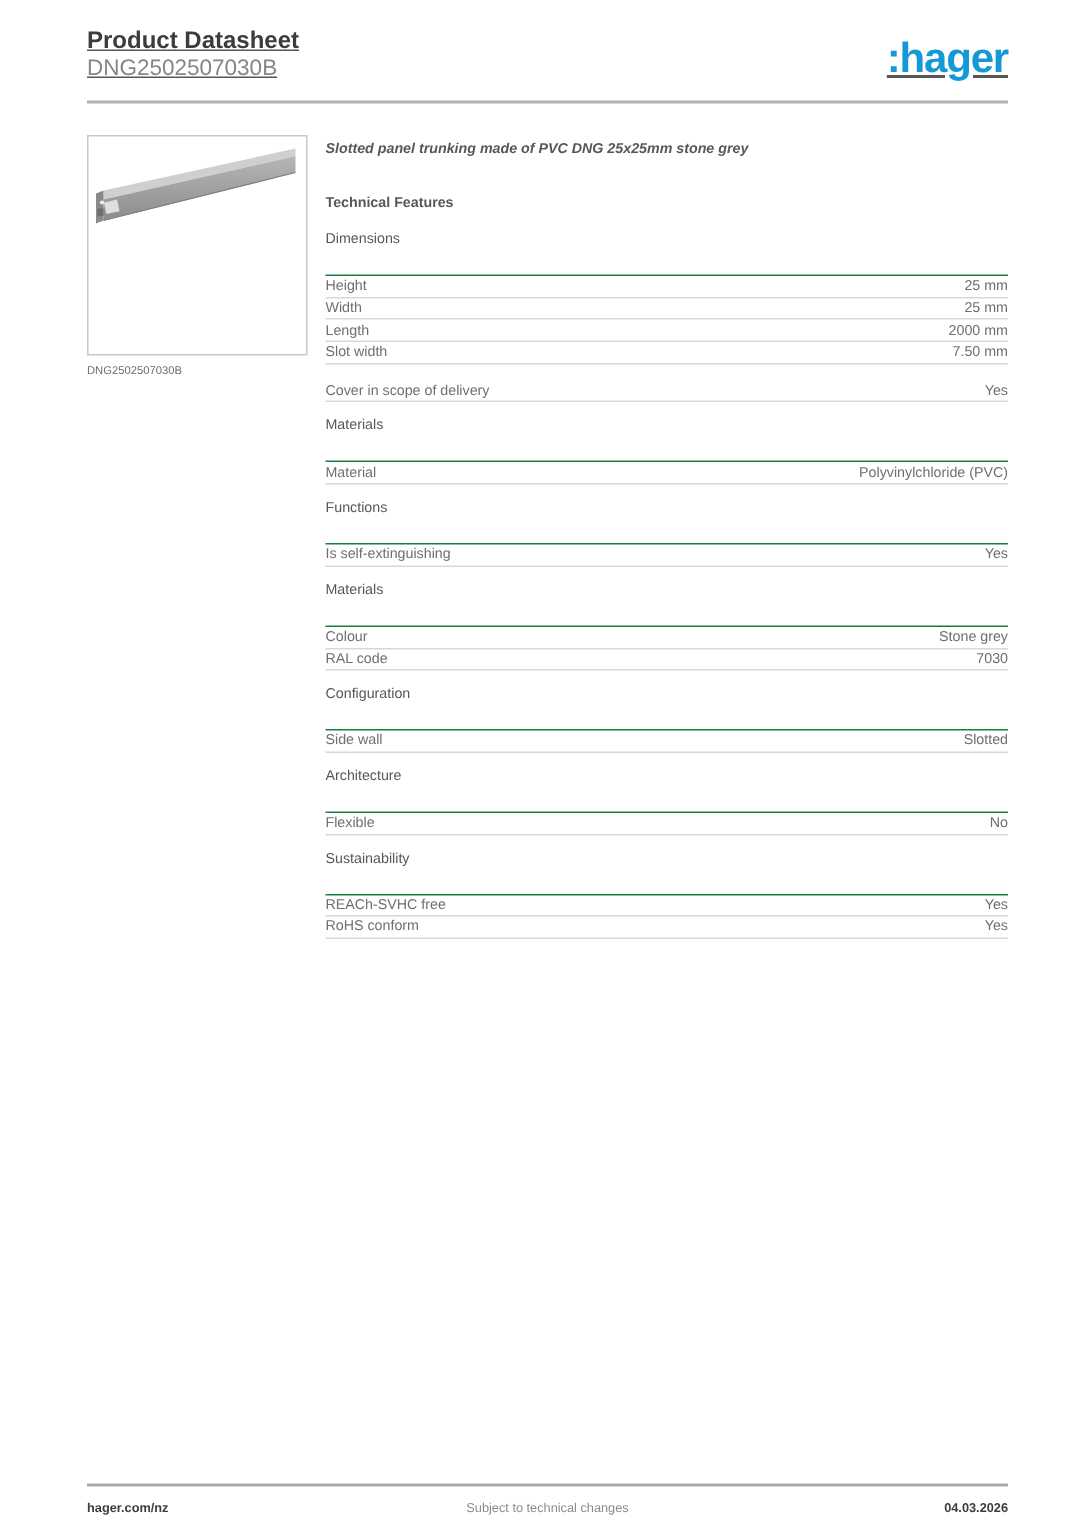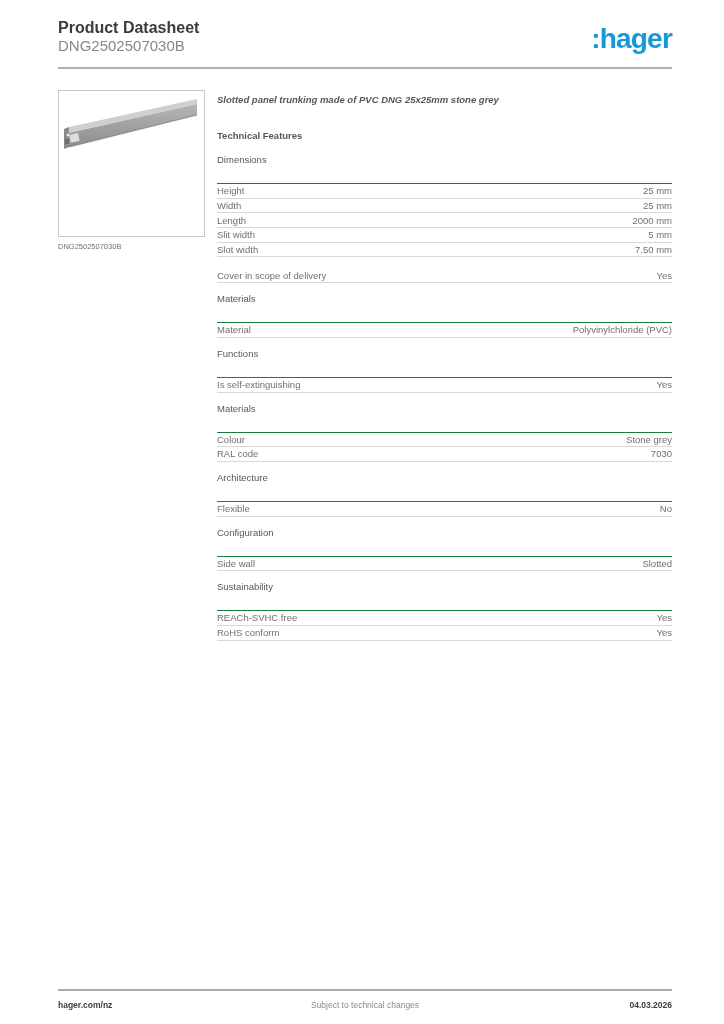--- a/index.html
+++ b/index.html
@@ -9,21 +9,21 @@
     width: 724px; height: 1024px;
     position: relative;
     color: #575756;
   }
   .page {
     position: absolute; inset: 0;
     background: #ffffff;
     padding: 18px 52px 0 58px;
   }
   
-  .header { display: flex; justify-content: space-between; align-items: flex-end; }
+  .header { display: flex; justify-content: space-between; align-items: flex-end; text-decoration: underline; }
   .header h1 { font-size: 16px; line-height: 19px; font-weight: bold; color: #3c3c3b; }
   .header .sub { font-size: 15px; line-height: 17px; color: #878787; }
   .logo { font-size: 28px; line-height: 30px; font-weight: bold; letter-spacing: -0.8px; margin-top: 6px; }
   .header-rule { height: 2px; background: #b1b1b1; margin-top: 13px; }
   
   .main { display: flex; margin-top: 21px; }
   .left-col { width: 147px; flex: none; }
   .img-box {
     width: 147px; height: 147px;
     border: 1px solid #c8c8c8;
@@ -113,24 +113,20 @@
   <div class="t-row">
     <span class="lbl">Width</span>
     <span class="val">25 mm</span>
   </div>
 
   <div class="t-row">
     <span class="lbl">Length</span>
     <span class="val">2000 mm</span>
   </div>
 
-  <div class="t-row">
-    <span class="lbl">Slit width</span>
-    <span class="val">5 mm</span>
-  </div>
 
   <div class="t-row">
     <span class="lbl">Slot width</span>
     <span class="val">7.50 mm</span>
   </div>
 </div>
   </div>
 
   <div class="section">
     <div>
@@ -174,35 +170,35 @@
   </div>
 
   <div class="t-row">
     <span class="lbl">RAL code</span>
     <span class="val">7030</span>
   </div>
 </div>
   </div>
 
   <div class="section">
+    <div class="section-header">Configuration</div>
+    <div>
+  <div class="t-row">
+    <span class="lbl">Side wall</span>
+    <span class="val">Slotted</span>
+  </div>
+</div>
+  </div>
+
+  <div class="section">
     <div class="section-header">Architecture</div>
     <div>
   <div class="t-row">
     <span class="lbl">Flexible</span>
     <span class="val">No</span>
-  </div>
-</div>
-  </div>
-
-  <div class="section">
-    <div class="section-header">Configuration</div>
-    <div>
-  <div class="t-row">
-    <span class="lbl">Side wall</span>
-    <span class="val">Slotted</span>
   </div>
 </div>
   </div>
 
   <div class="section">
     <div class="section-header">Sustainability</div>
     <div>
   <div class="t-row">
     <span class="lbl">REACh-SVHC free</span>
     <span class="val">Yes</span>

